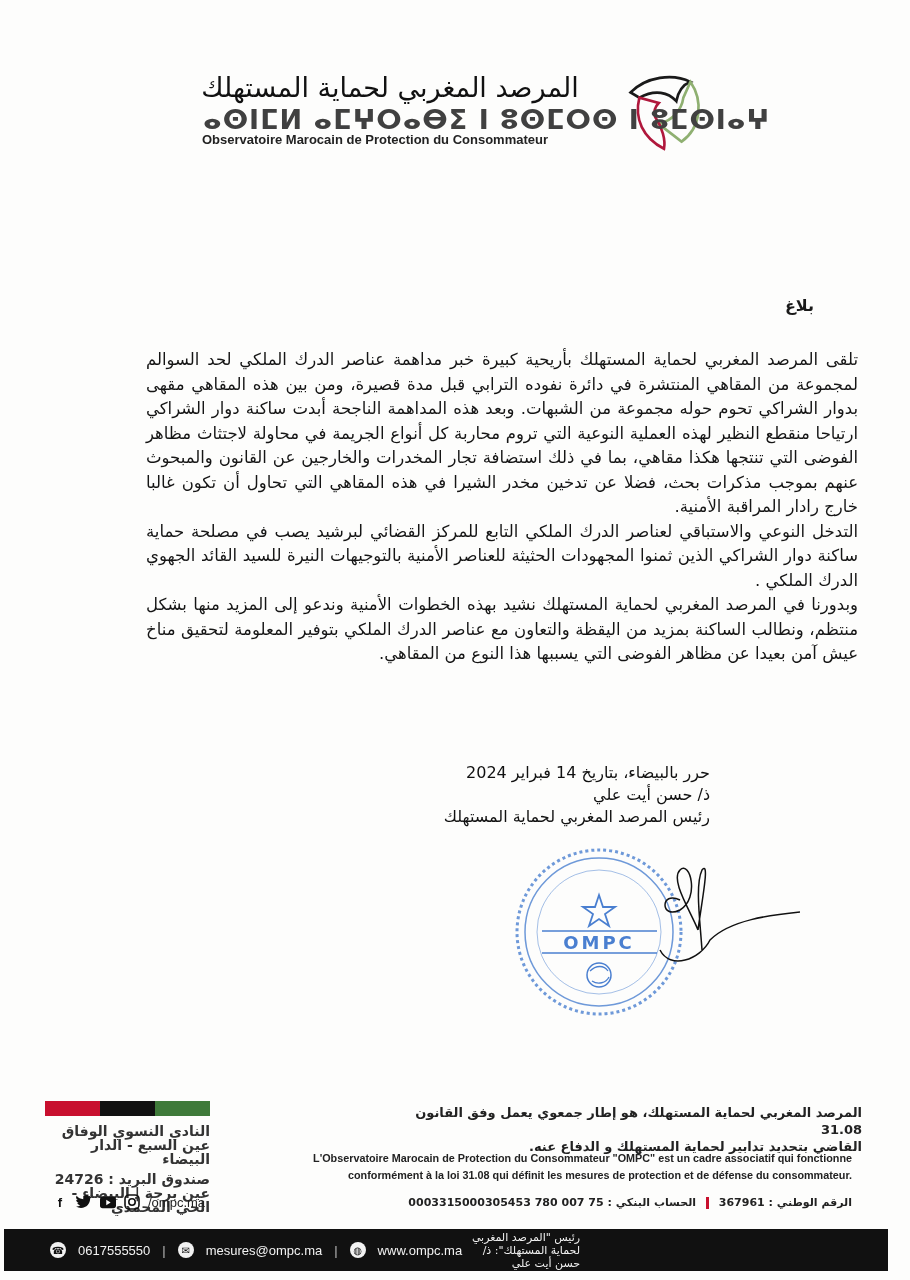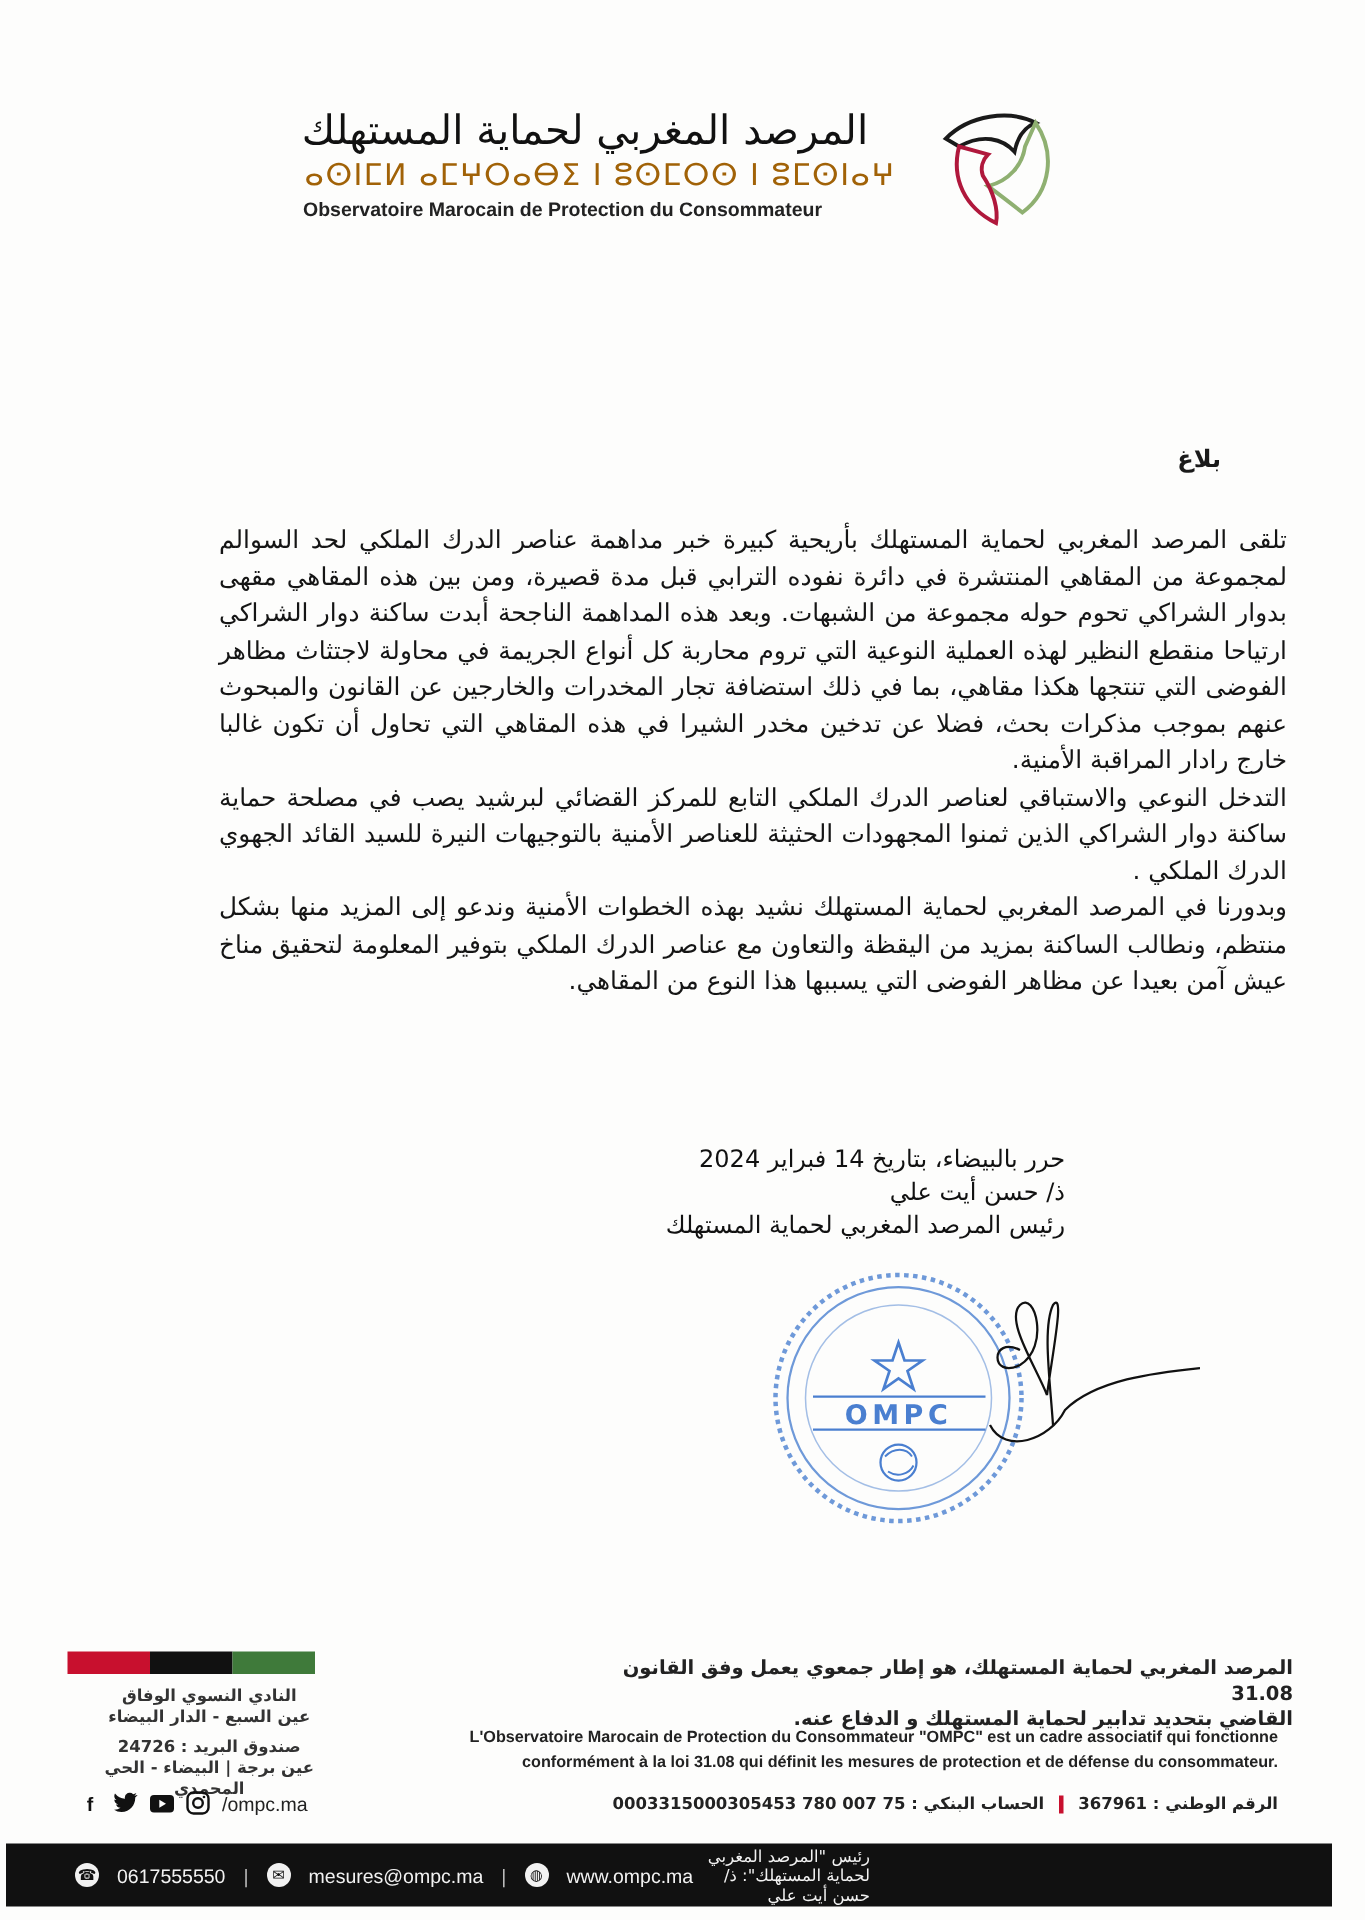--- a/index.html
+++ b/index.html
@@ -8,21 +8,21 @@
     background:#fdfdfc;
     font-family:"DejaVu Sans", sans-serif; color:#1a1a1a;
   }
   .logo { position:absolute; left:620px; top:66px; width:88px; height:88px; }
   .title-ar {
     position:absolute; right:300px; top:72px; width:440px;
     direction:rtl; text-align:center; font-size:27px; font-weight:normal; color:#111;
     font-family:"DejaVu Sans", sans-serif; letter-spacing:0;
   }
   .title-tif {
-    position:absolute; left:203px; top:104px; font-size:20px; font-weight:normal; color:#a16207;
+    position:absolute; left:203px; top:104px; font-size:27px; font-weight:bold; color:#404040;
     font-family:"DejaVu Sans", sans-serif; letter-spacing:1px;
   }
   .title-fr {
     position:absolute; left:202px; top:132px; font-size:13px; font-weight:bold; color:#222;
     font-family:"Liberation Sans", sans-serif;
   }
   .doc-title {
     position:absolute; right:96px; top:296px; direction:rtl;
     font-size:16px; font-weight:bold; font-family:"DejaVu Sans", sans-serif;
   }
@@ -35,22 +35,22 @@
   .sign-block {
     position:absolute; right:200px; top:762px; direction:rtl; text-align:right;
     font-size:16px; line-height:22px; font-family:"DejaVu Sans", sans-serif; color:#111;
   }
   .stamp { position:absolute; left:512px; top:845px; width:175px; height:175px; }
   .signature { position:absolute; left:640px; top:850px; width:160px; height:130px; }
 
   .flag { position:absolute; left:45px; top:1101px; width:165px; height:15px; display:flex; }
   .flag div { flex:1; }
   .addr {
-    position:absolute; left:45px; top:1124px; width:165px; direction:rtl; text-align:center;
-    font-size:11px; line-height:14px; font-weight:bold; color:#333; font-family:"DejaVu Sans", sans-serif;margin-left:12px;
+    position:absolute; left:45px; top:1124px; width:165px; direction:rtl; 
+    font-size:14px; line-height:14px; font-weight:bold; color:#333; font-family:"DejaVu Sans", sans-serif;
   }
   .addr .gap { height:6px; }
   .social { position:absolute; left:52px; top:1194px; display:flex; align-items:center; gap:8px; font-family:"Liberation Sans", sans-serif; font-size:13px; color:#222; }
   .social .ic { width:16px; height:16px; display:inline-flex; align-items:center; justify-content:center; font-weight:bold; color:#111; }
 
   .legal-ar {
     position:absolute; right:48px; top:1104px; width:480px; direction:rtl; text-align:right;
     font-size:13px; line-height:17px; font-weight:bold; color:#222; font-family:"DejaVu Sans", sans-serif;
   }
   .legal-fr {

